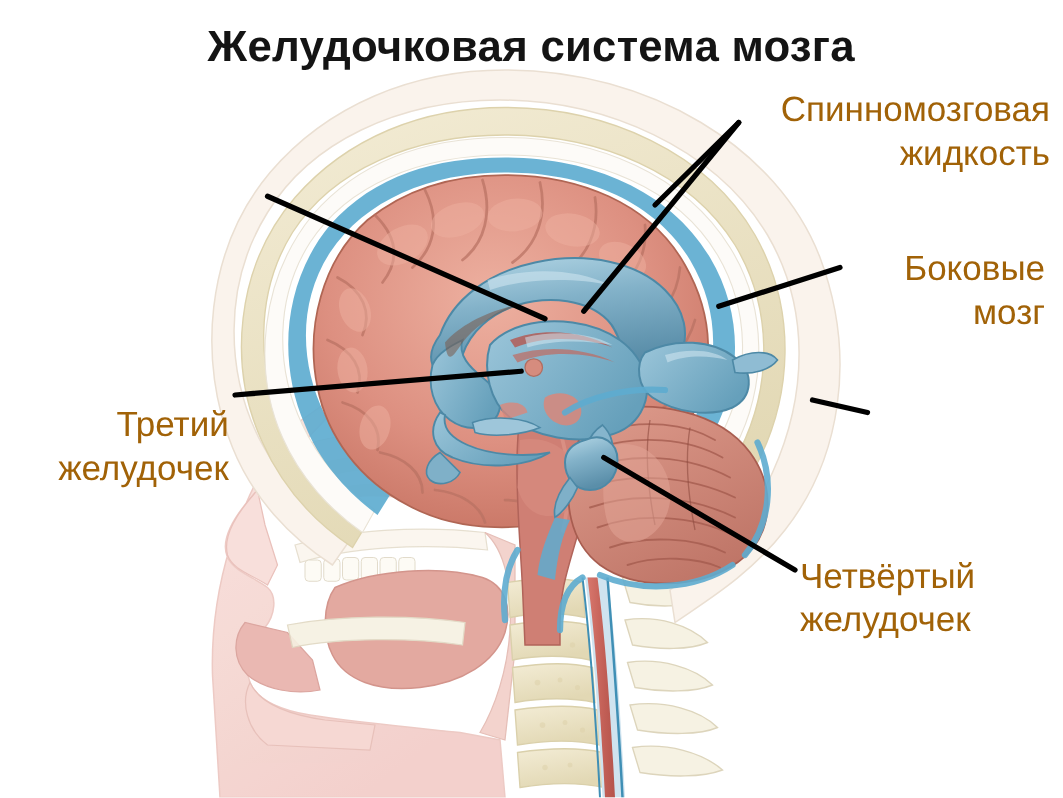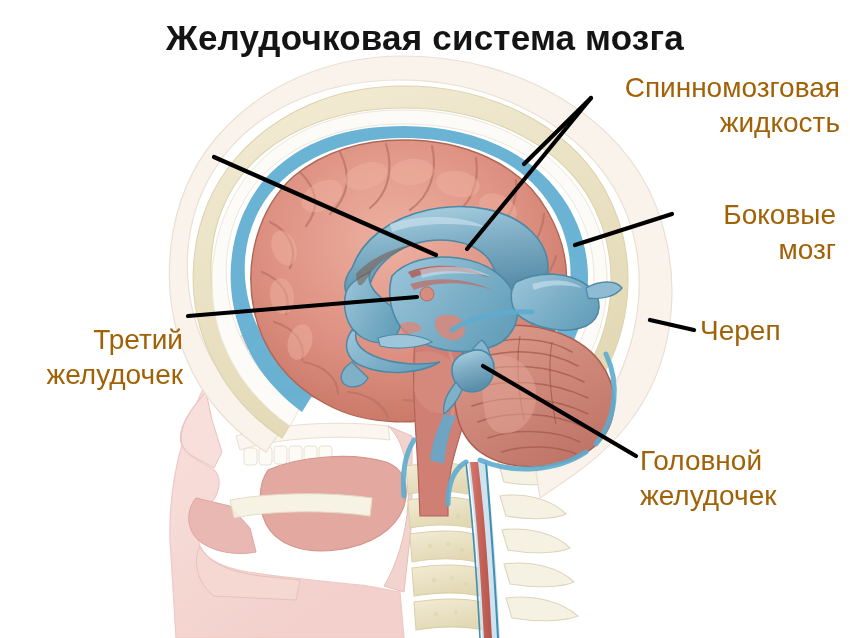--- a/index.html
+++ b/index.html
@@ -358,18 +358,17 @@
 
   <div class="label right-al lbl-third">Третий
 желудочек</div>
 
   <div class="label right-al lbl-csf">Спинномозговая
 жидкость</div>
 
   <div class="label right-al lbl-brain">Боковые
 мозг</div>
 
-  <div class="label left-al lbl-skull">Череп</div>
-
-  <div class="label left-al lbl-fourth">Головной
+
+  <div class="label left-al lbl-fourth">Четвёртый
 желудочек</div>
 
 </div>
 
 </body></html>

